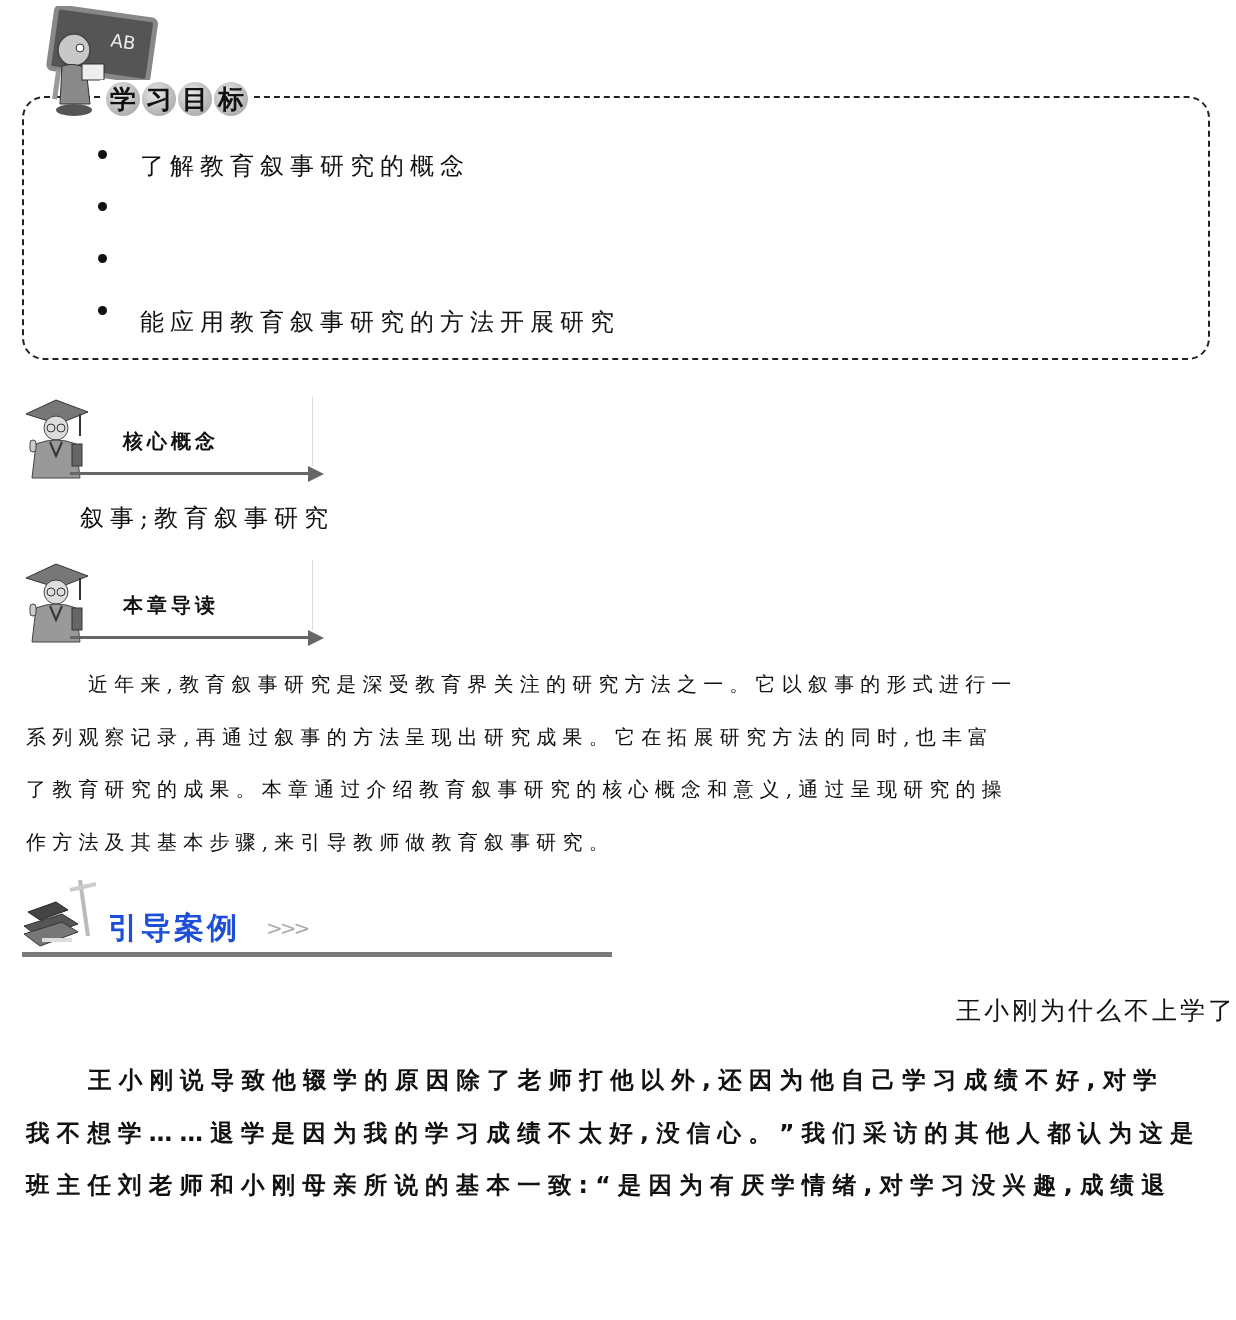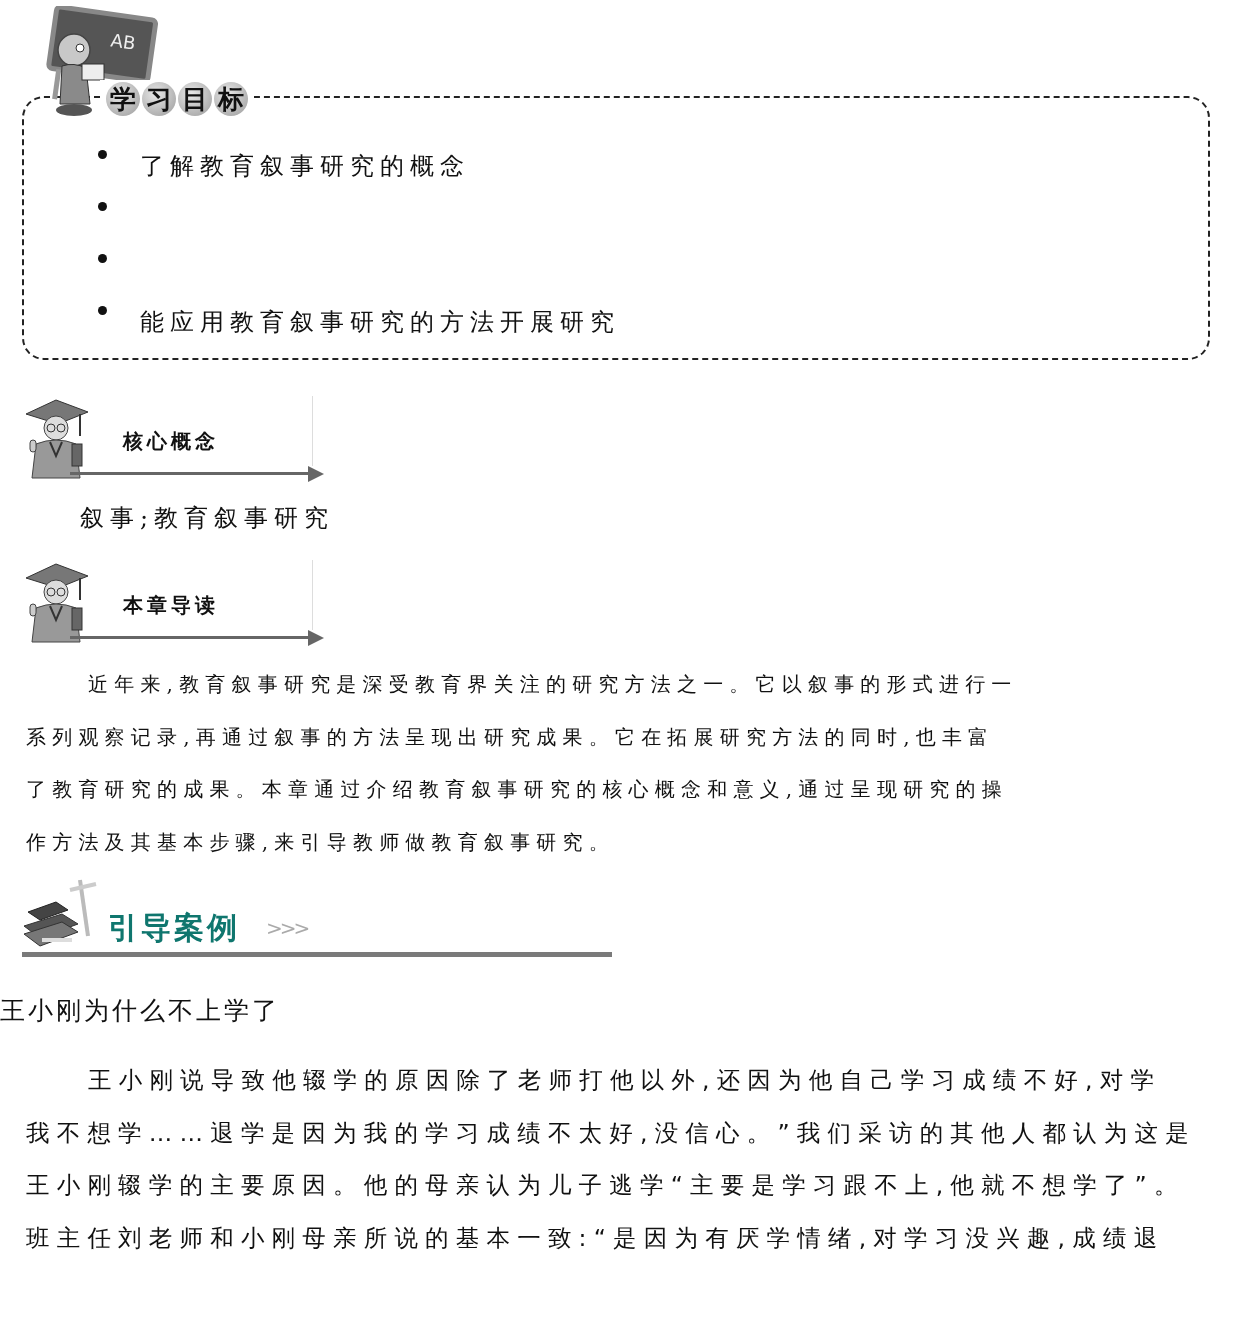--- a/index.html
+++ b/index.html
@@ -63,32 +63,32 @@
     letter-spacing: 6.2px; text-align: justify; margin: 0;
   }
   .para .line { display: block; white-space: nowrap; }
   .para .indent { padding-left: 62px; }
 
   
   .case-head { left: 22px; top: 876px; width: 590px; height: 82px; }
   .case-head .books { position: absolute; left: 0; top: 0; width: 80px; height: 76px; }
   .case-head .label {
     position: absolute; left: 86px; top: 32px;
-    font-family: "DejaVu Sans", sans-serif; font-weight: bold; font-size: 30px; color: #0f766e; letter-spacing: 3px;
+    font-family: "DejaVu Sans", sans-serif; font-weight: bold; font-size: 30px; color: #1d4ed8; letter-spacing: 3px;
   }
   .case-head .chev {
     position: absolute; left: 244px; top: 40px; font-family: "DejaVu Sans", sans-serif;
     font-size: 20px; color: #aaa; letter-spacing: -3px;
   }
   .case-head .bar {
     position: absolute; left: 0; top: 76px; width: 590px; height: 5px; background: #7a7a7a;
   }
 
   .case-title {
-    left: 0; width: 1236px; top: 994px; text-align: left;
+    left: 0; width: 1236px; top: 994px; text-align: right;
     font-family: "DejaVu Sans", sans-serif; font-size: 25px; letter-spacing: 3px;
   }
   .case-para { font-family: "DejaVu Sans", sans-serif; letter-spacing: 7.2px; font-size: 23.5px; }
 </style>
 </head>
 <body>
 
 <div class="abs obj-box"></div>
 
 <div class="abs obj-header-icon">
@@ -185,18 +185,17 @@
     <polygon points="6,36 34,26 46,34 18,44" fill="#444" stroke="#222"></polygon>
     <rect x="20" y="62" width="30" height="4" fill="#ddd"></rect>
   </svg>
   <span class="label">引导案例</span>
   <span class="chev">&gt;&gt;&gt;</span>
   <div class="bar"></div>
 </div>
 
 <div class="abs case-title">王小刚为什么不上学了</div>
 
-<p class="abs para case-para" style="top:1054px;">
+<p class="abs para case-para" style="top:1054px;font-weight:bold;">
   <span class="line indent">王小刚说导致他辍学的原因除了老师打他以外,还因为他自己学习成绩不好,对学</span>
   <span class="line">我不想学……退学是因为我的学习成绩不太好,没信心。”我们采访的其他人都认为这是</span>
-  <span class="line">王小刚辍学的主要原因。他的母亲认为儿子逃学“主要是学习跟不上,他就不想学了”。</span>
   <span class="line">班主任刘老师和小刚母亲所说的基本一致:“是因为有厌学情绪,对学习没兴趣,成绩退</span>
 </p>
 
 </body></html>

